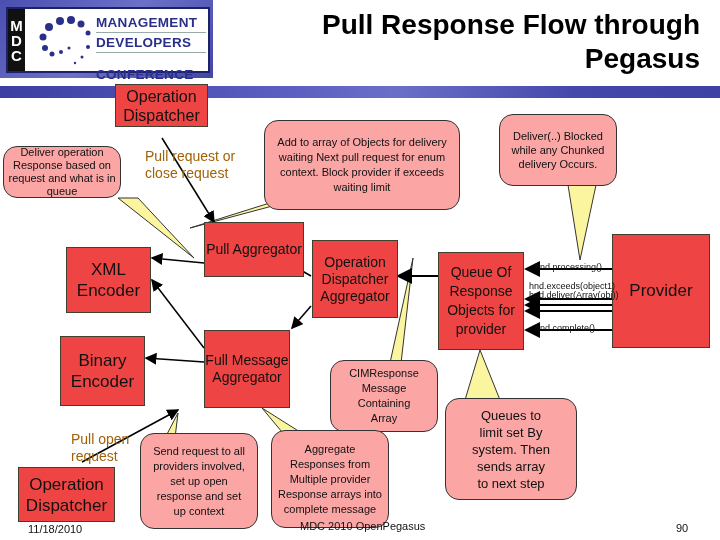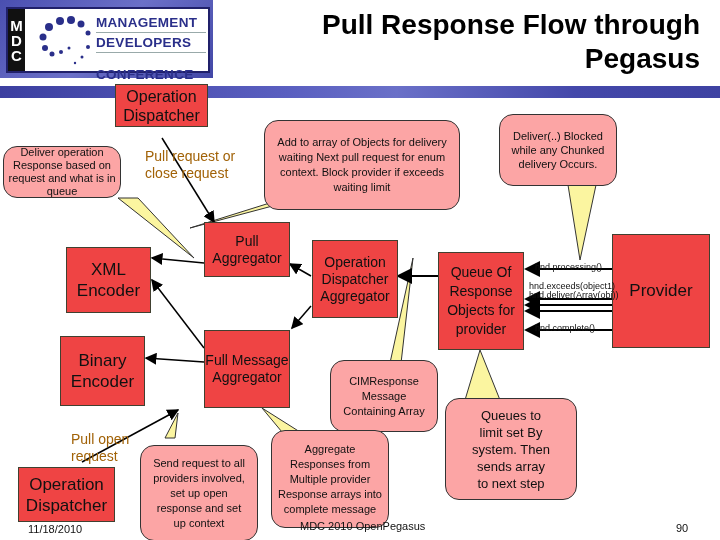--- a/index.html
+++ b/index.html
@@ -90,21 +90,21 @@
   </div>
 <div class="box" style="left:66px;top:247px;width:85px;height:66px;font-size:17px;line-height:21px;">
     <span>XML Encoder</span>
   </div>
 <div class="box" style="left:60px;top:336px;width:85px;height:70px;font-size:17px;line-height:21px;">
     <span>Binary Encoder</span>
   </div>
 <div class="box" style="left:18px;top:467px;width:97px;height:55px;font-size:17px;line-height:21px;">
     <span>Operation Dispatcher</span>
   </div>
-<div class="box" style="left:204px;top:222px;width:86px;height:55px;font-size:14px;line-height:17px;">
+<div class="box" style="left:204px;top:222px;width:100px;height:55px;font-size:14px;line-height:17px;">
     <span>Pull Aggregator</span>
   </div>
 <div class="box" style="left:312px;top:240px;width:86px;height:78px;font-size:14px;line-height:17px;">
     <span>Operation Dispatcher Aggregator</span>
   </div>
 <div class="box" style="left:204px;top:330px;width:86px;height:78px;font-size:14px;line-height:17px;">
     <span>Full Message Aggregator</span>
   </div>
 <div class="box" style="left:438px;top:252px;width:86px;height:98px;font-size:14px;line-height:19px;">
     <span>Queue Of Response Objects for provider</span>
@@ -118,27 +118,27 @@
 
 <div class="callout" style="left:3px;top:146px;width:118px;height:52px;font-size:11px;line-height:13px;">
     <span>Deliver operation Response based on request and what is in queue</span>
   </div>
 <div class="callout" style="left:264px;top:120px;width:196px;height:90px;font-size:11px;line-height:15px;padding:0 6px;">
     <span>Add to array of Objects for delivery waiting Next pull request for enum context. Block provider if exceeds waiting limit</span>
   </div>
 <div class="callout" style="left:499px;top:114px;width:118px;height:72px;font-size:11px;line-height:14px;padding:0 10px;">
     <span>Deliver(..) Blocked while any Chunked delivery Occurs.</span>
   </div>
-<div class="callout" style="left:330px;top:360px;width:108px;height:72px;font-size:11px;line-height:15px;padding:0 6px;">
+<div class="callout" style="left:330px;top:360px;width:108px;height:72px;font-size:11px;line-height:15px;padding:0 14px;">
     <span>CIMResponse Message Containing Array</span>
   </div>
 <div class="callout" style="left:445px;top:398px;width:132px;height:102px;font-size:13px;line-height:17px;padding:0 24px;justify-content:center;">
     <span>Queues to limit set By system. Then sends array to next step</span>
   </div>
-<div class="callout" style="left:140px;top:433px;width:118px;height:96px;font-size:11px;line-height:15px;padding:0 10px;margin-top:12px;">
+<div class="callout" style="left:140px;top:433px;width:118px;height:96px;font-size:11px;line-height:15px;padding:0 10px;">
     <span>Send request to all providers involved, set up open response and set up context</span>
   </div>
 <div class="callout" style="left:271px;top:430px;width:118px;height:98px;font-size:11px;line-height:15px;padding:9px 6px;">
     <span>Aggregate Responses from Multiple provider Response arrays into complete message</span>
   </div>
 
 <div class="small" style="left:535px;top:262px;">hnd.processing()</div>
 <div class="small" style="left:529px;top:281px;">hnd.exceeds(object1)</div>
 <div class="small" style="left:529px;top:290px;">hnd.deliver(Array(obj))</div>
 <div class="small" style="left:535px;top:323px;">hnd.complete()</div>

